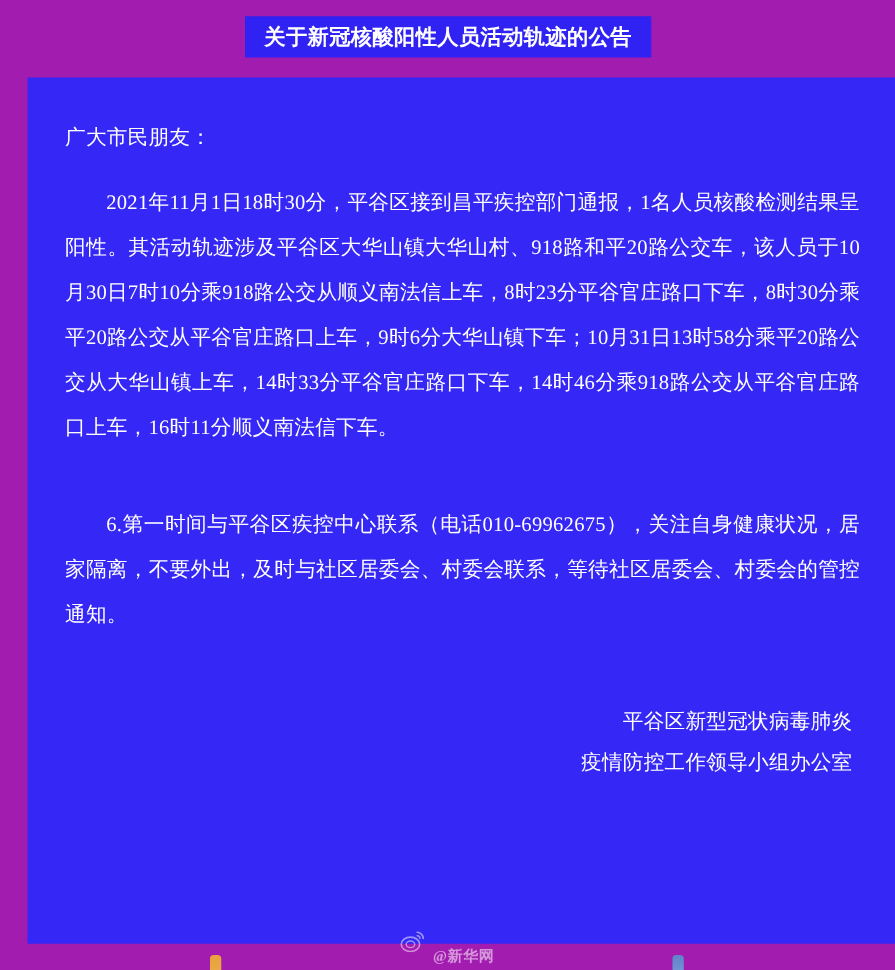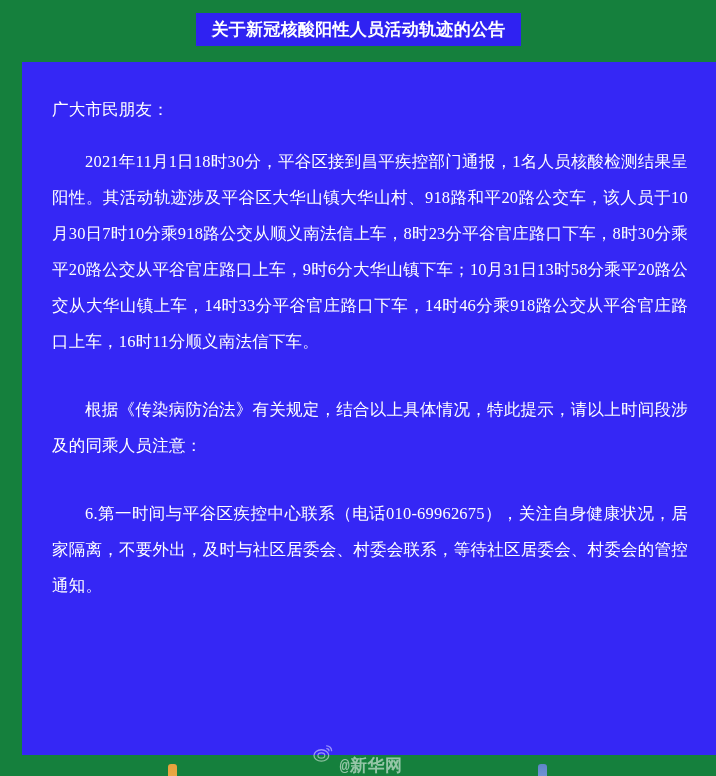--- a/index.html
+++ b/index.html
@@ -13,21 +13,21 @@
     background: #ffffff;
     font-family: "Liberation Sans", "DejaVu Sans", sans-serif;
     overflow: hidden;
     position: relative;
   }
 
   .page {
     position: relative;
     width: 716px;
     height: 776px;
-    background: #15803d;
+    background: #a21caf;
     overflow: hidden;
   }
 
   
   .title-banner {
     position: absolute;
     left: 196px;
     top: 13px;
     width: 325px;
     height: 33px;
@@ -105,23 +105,23 @@
     width: 716px;
     height: 26px;
     display: flex;
     align-items: center;
     justify-content: center;
     gap: 6px;
     pointer-events: none;
   }
   .watermark .wm-text {
     color: rgba(255,255,255,0.55);
-    font-size: 17px;
+    font-size: 12px;
     font-weight: bold;
-    font-family: Liberation Mono, monospace;
+    font-family: Liberation Serif, serif;
     letter-spacing: 0.5px;
     margin-top: 24px;
   }
   .weibo-logo {
     width: 20px;
     height: 18px;
     opacity: 0.5;
   }
 
   
@@ -152,29 +152,33 @@
 
   <div class="notice-panel">
     <div class="notice-body">
 
       <p class="salutation">广大市民朋友：</p>
 
       <p class="para">2021年11月1日18时30分，平谷区接到昌平疾控部门通报，1名人员核酸检测结果呈阳性。其活动轨迹涉及平谷区大华山镇大华山村、918路和平20路公交车，该人员于10月30日7时10分乘918路公交从顺义南法信上车，8时23分平谷官庄路口下车，8时30分乘平20路公交从平谷官庄路口上车，9时6分大华山镇下车；10月31日13时58分乘平20路公交从大华山镇上车，14时33分平谷官庄路口下车，14时46分乘918路公交从平谷官庄路口上车，16时11分顺义南法信下车。</p>
 
       <div class="spacer-sm"></div>
 
-      <p class="para">根据《传染病防治法》有关规定，结合以上具体情况，特此提示，请以上时间段涉及的同乘人员注意：</p>
 
       <div class="spacer-sm"></div>
 
       <p class="para">6.第一时间与平谷区疾控中心联系（电话010-69962675），关注自身健康状况，居家隔离，不要外出，及时与社区居委会、村委会联系，等待社区居委会、村委会的管控通知。</p>
 
       <div class="spacer-sm"></div>
 
 
+      <div class="signature">
+        <div class="sig-line">平谷区新型冠状病毒肺炎</div>
+        <div class="sig-line">疫情防控工作领导小组办公室</div>
+
+      </div>
 
     </div>
   </div>
 
   <div class="watermark">
     <span class="weibo-logo">
       <svg viewBox="0 0 24 22" width="20" height="18" aria-hidden="true">
         <ellipse cx="10" cy="14" rx="9" ry="7" fill="none" stroke="#ffffff" stroke-width="1.6"></ellipse>
         <ellipse cx="10" cy="14" rx="4.2" ry="3.2" fill="none" stroke="#ffffff" stroke-width="1.4"></ellipse>
         <path d="M16.5 2.2c3.3 0 6 2.7 6 6" fill="none" stroke="#ffffff" stroke-width="1.6" stroke-linecap="round"></path>

